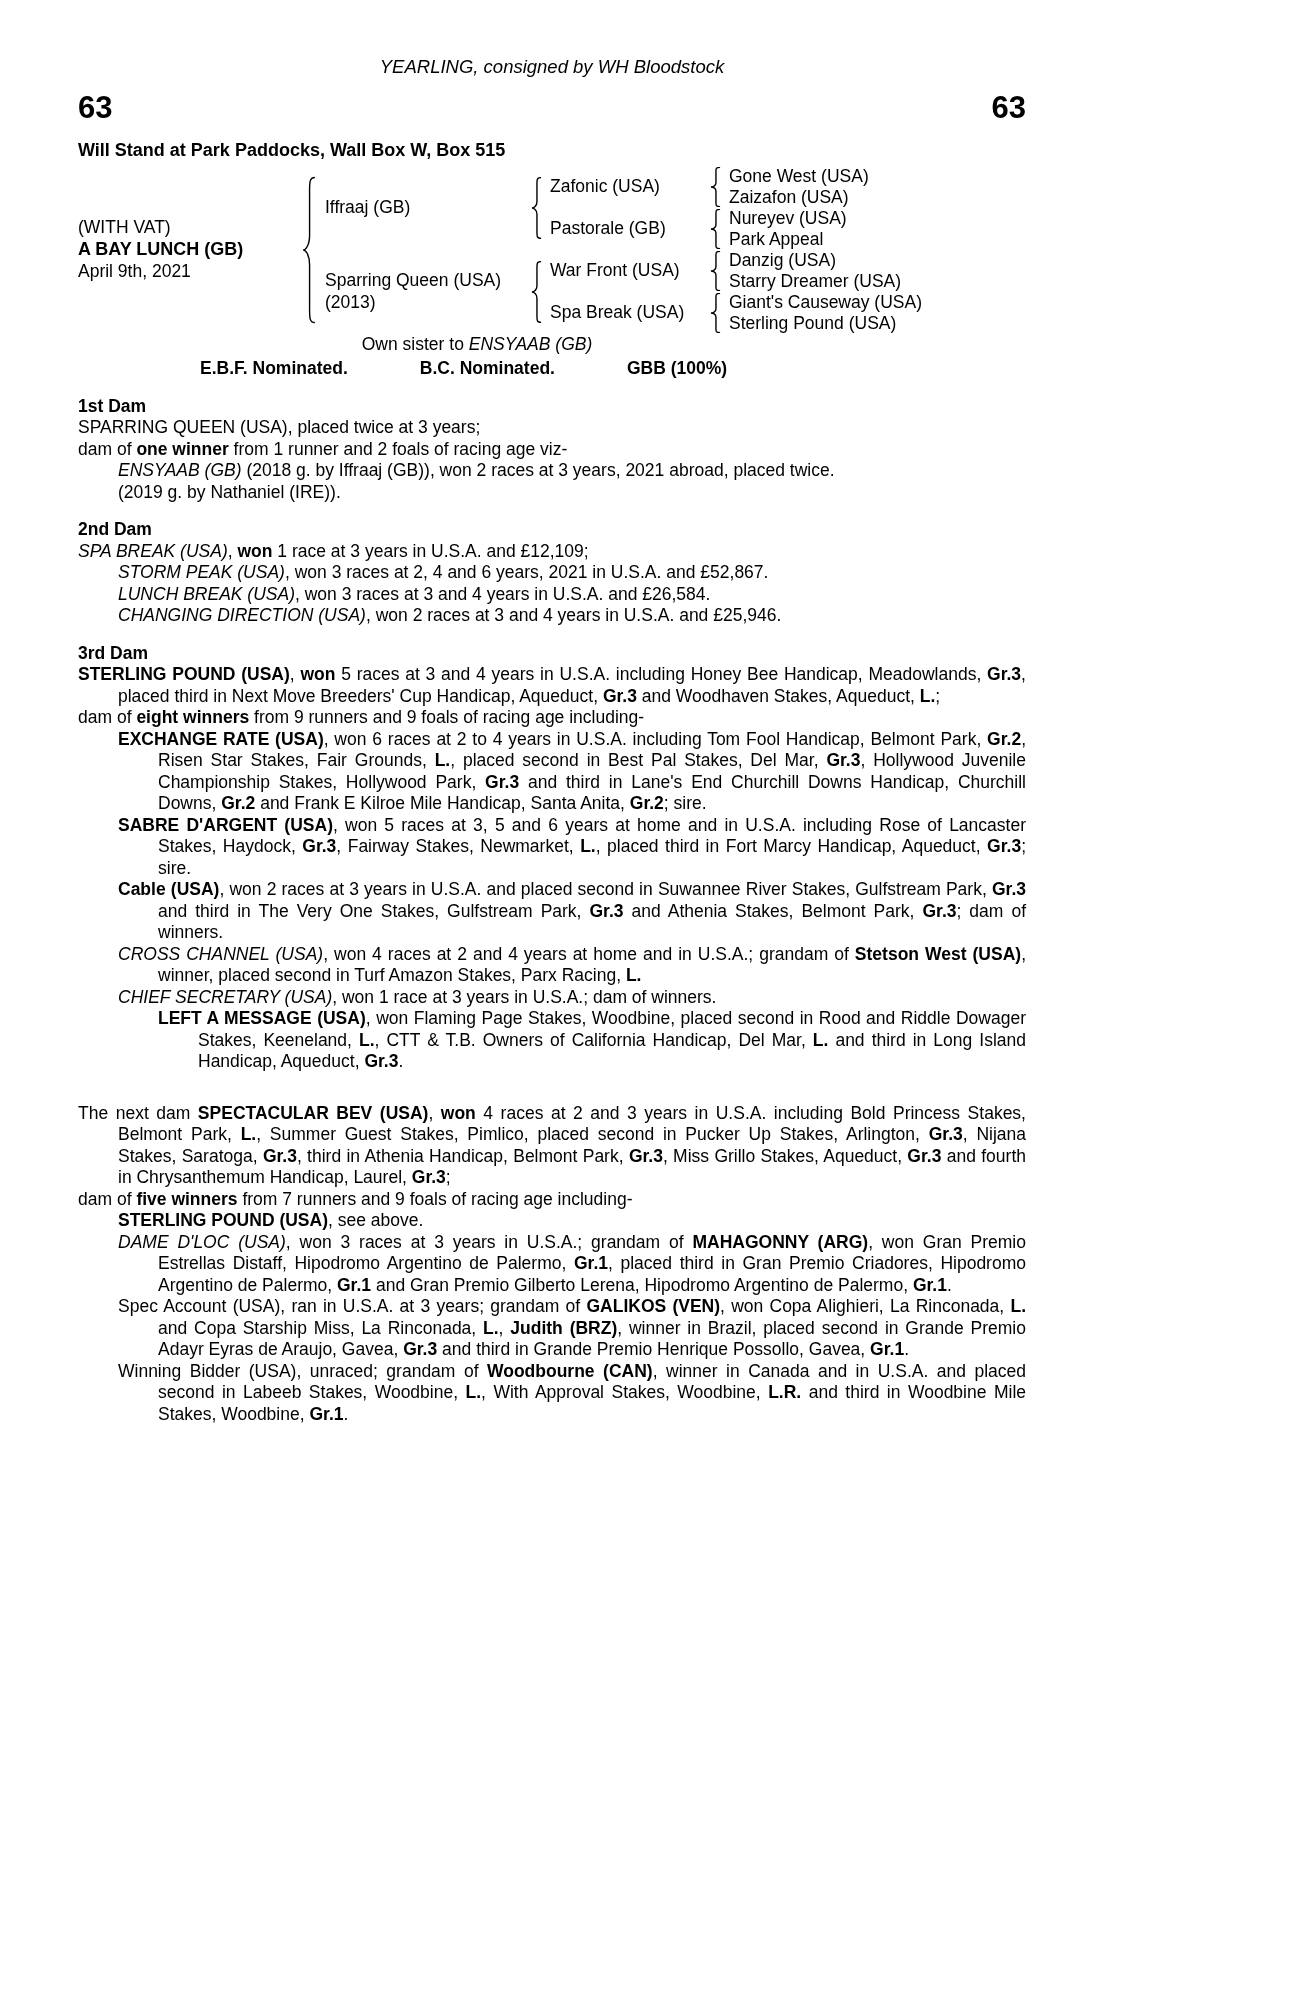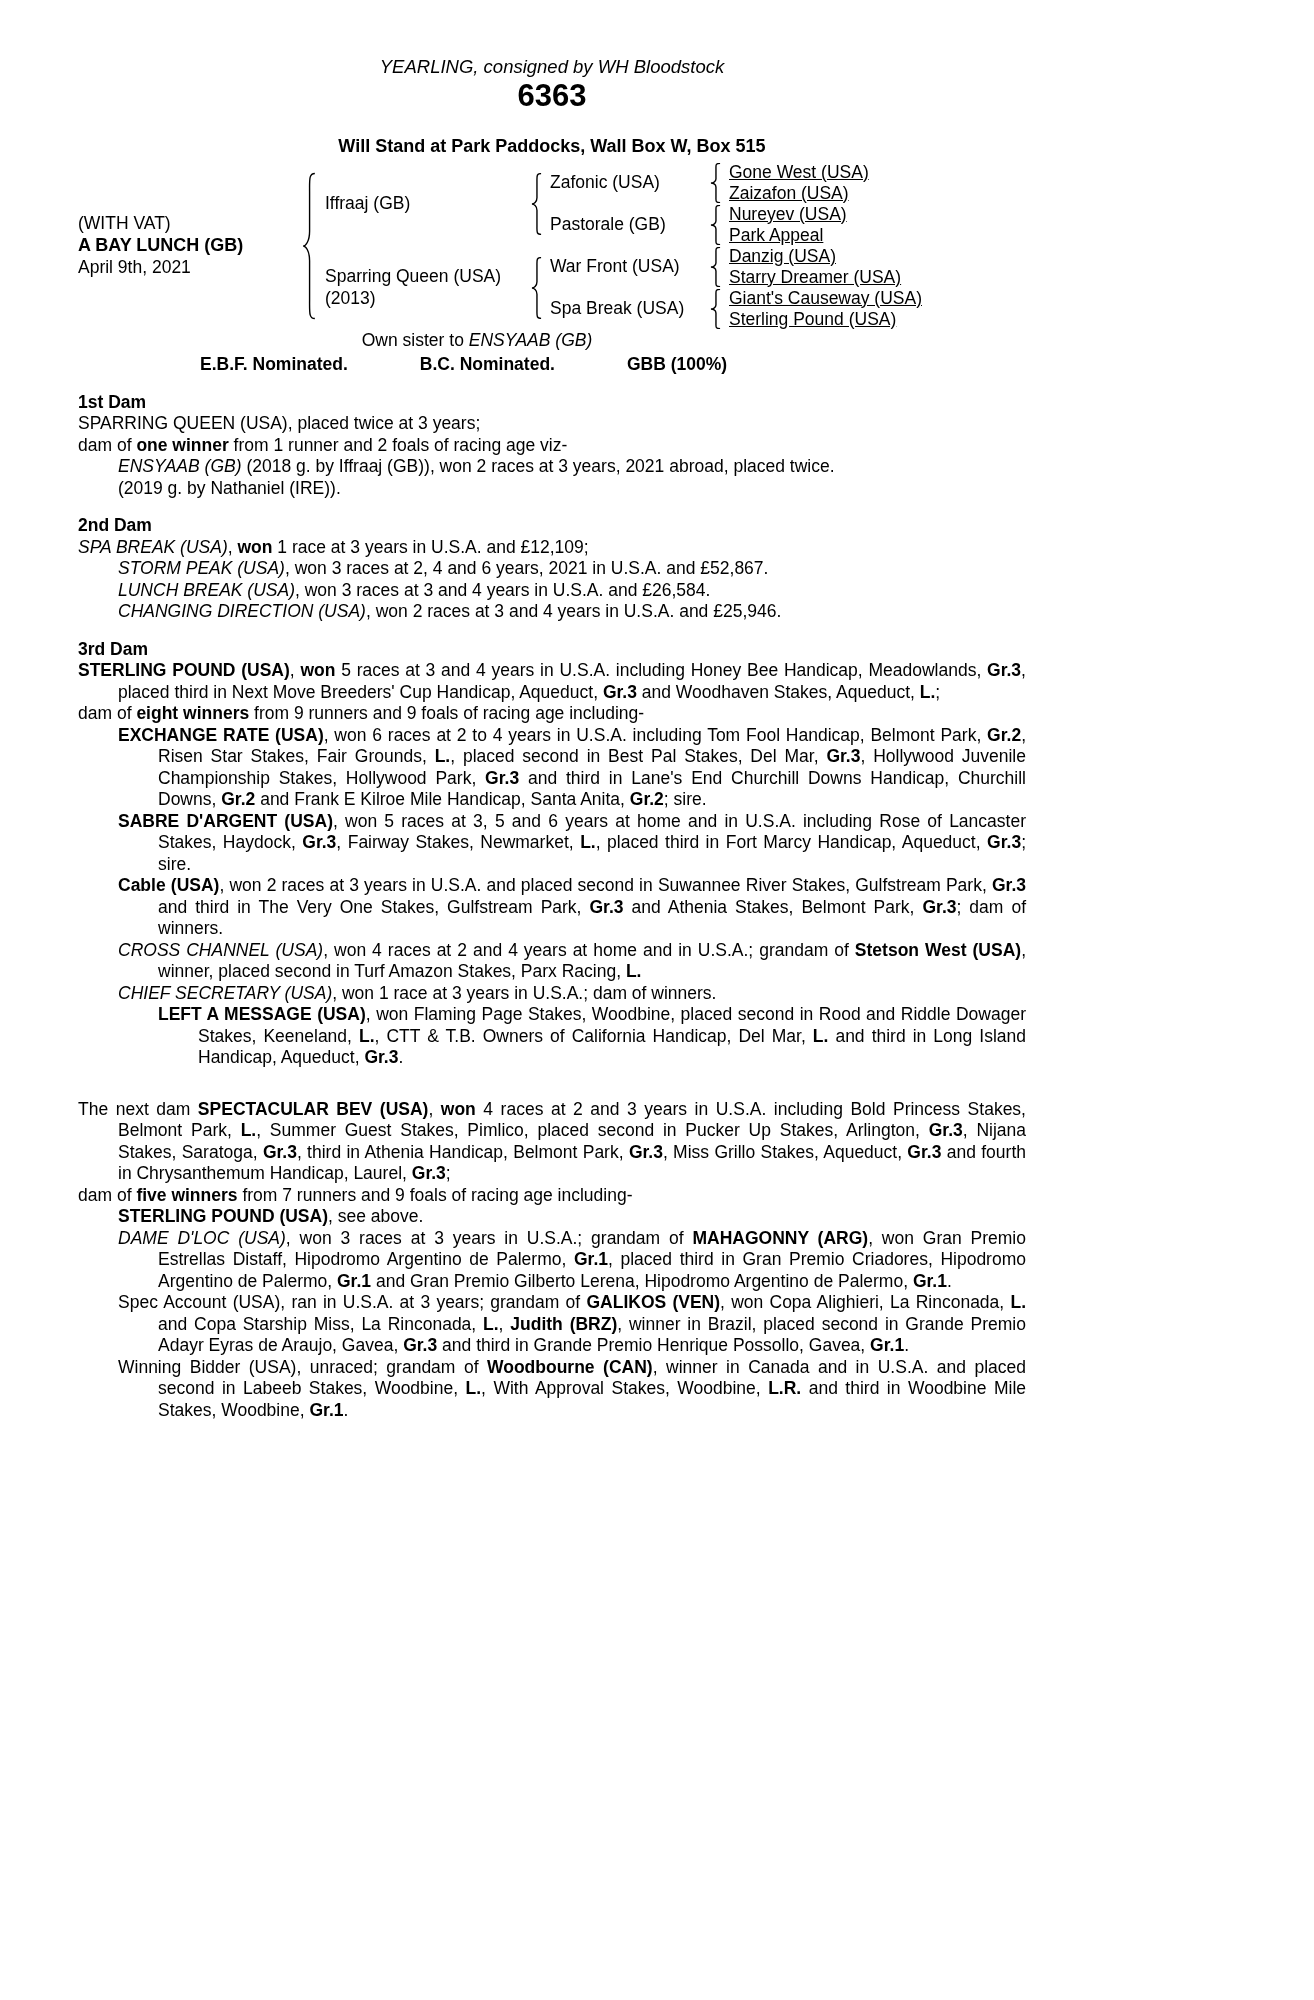--- a/index.html
+++ b/index.html
@@ -13,34 +13,34 @@
     color:#000;
     font-family:"Liberation Sans","DejaVu Sans",sans-serif;
     font-size:17.5px;
     line-height:21.5px;
   }
   .b{font-weight:bold;}
   .i{font-style:italic;}
 
   
   .consigned{text-align:center;font-style:italic;font-size:18.5px;}
-  .lot-row{display:flex;justify-content:center;align-items:flex-start;margin-top:2px;}
+  .lot-row{display:flex;justify-content:space-between;align-items:flex-start;margin-top:14px;}
   .lot{font-size:31px;font-weight:bold;line-height:1.05;}
-  .stand{font-weight:bold;font-size:18px;margin-top:24px;text-align:center;}
+  .stand{font-weight:bold;font-size:18px;margin-top:16px;}
 
   
   .ped{display:flex;align-items:center;margin-top:4px;}
   .ped-info{width:224px;flex:none;}
   .ped-info .vat{margin-bottom:1px;}
   .ped-info .horse-name{font-weight:bold;font-size:18px;}
   .prow,.grow{display:flex;align-items:center;}
   .pname{white-space:nowrap;}
   .pname.parent{width:206px;flex:none;padding-left:9px;}
   .pname.gp{width:160px;flex:none;padding-left:8px;}
-  .pname.ggp{padding-left:8px;line-height:21px;text-decoration:underline;}
+  .pname.ggp{padding-left:8px;line-height:21px;}
   .brace{flex:none;display:flex;align-items:center;}
   .brace svg{display:block;}
   .b1 svg{width:14px;height:148px;}
   .b2 svg{width:11px;height:62px;}
   .b3 svg{width:11px;height:40px;}
   .brace path{fill:none;stroke:#000;stroke-width:1.4;vector-effect:non-scaling-stroke;}
 
   
   .own-sister{text-align:center;padding-right:150px;}
   .nominated{display:flex;gap:72px;font-weight:bold;margin-top:3px;margin-left:122px;}

